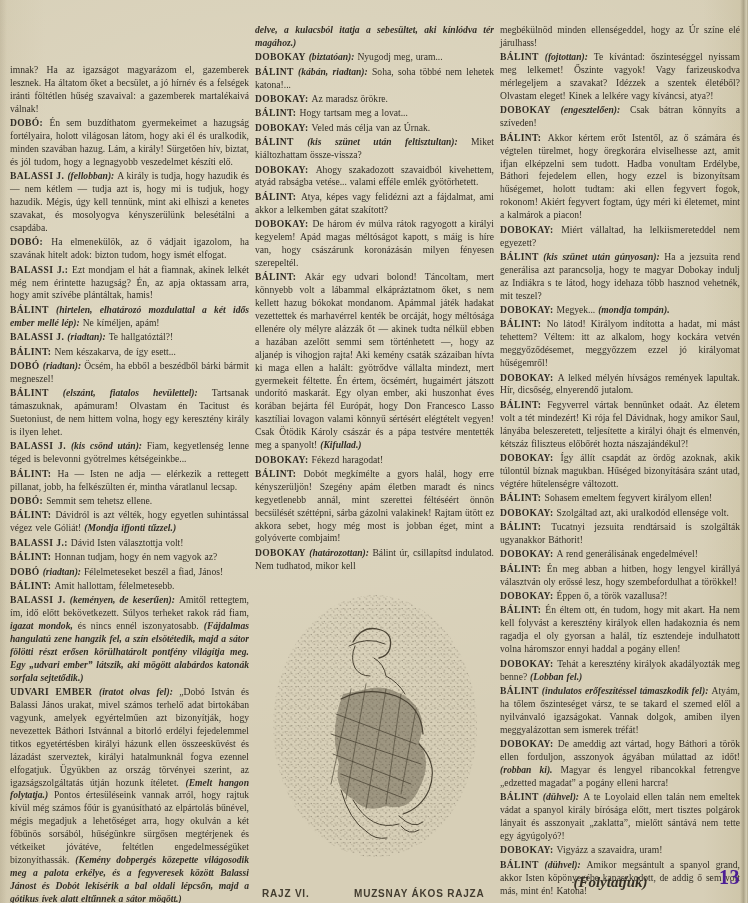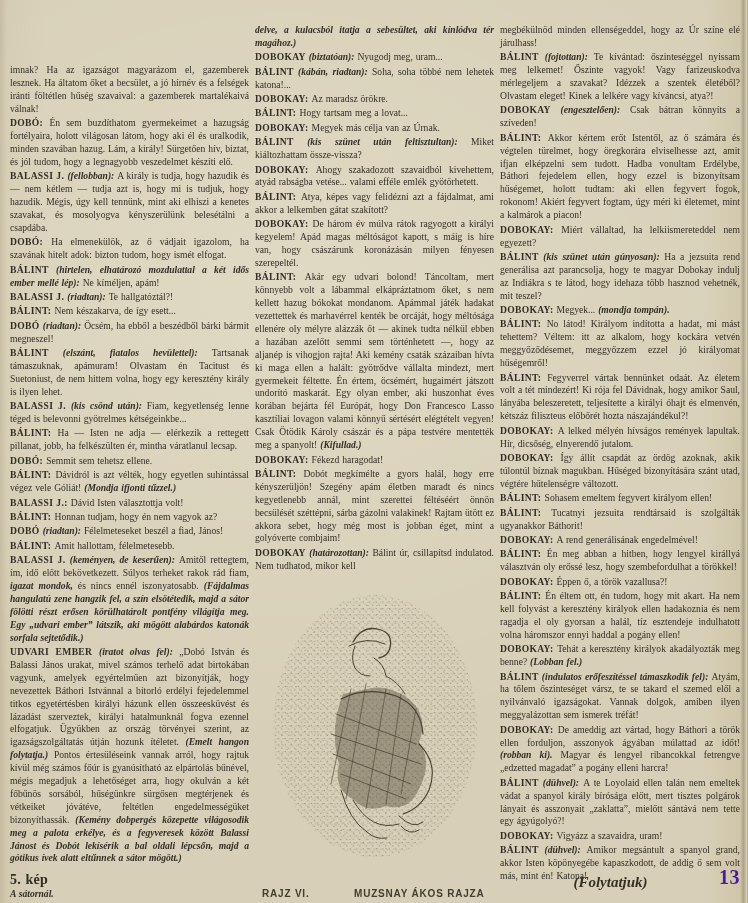--- a/index.html
+++ b/index.html
@@ -54,20 +54,21 @@
 <body>
 
 <div id="edge-left"></div>
 <div id="crease-right"></div>
 
 <div id="col1" class="col">
     <p class="para"><span class="r-n">imnak? Ha az igazságot magyarázom el, gazemberek lesznek. Ha áltatom őket a becsület, a jó hírnév és a felségek iránti föltétlen hűség szavaival: a gazemberek martalékaivá válnak!</span></p>
     <p class="para"><span class="r-b">DOBÓ: </span><span class="r-n">Én sem buzdíthatom gyermekeimet a hazugság fortélyaira, holott világosan látom, hogy aki él és uralkodik, minden szavában hazug. Lám, a király! Sürgetően hív, biztat, és jól tudom, hogy a legnagyobb veszedelmet készíti elő.</span></p>
     <p class="para"><span class="r-b">BALASSI J. </span><span class="r-i">(fellobban): </span><span class="r-n">A király is tudja, hogy hazudik és — nem kétlem — tudja azt is, hogy mi is tudjuk, hogy hazudik. Mégis, úgy kell tennünk, mint aki elhiszi a kenetes szavakat, és mosolyogva kényszerülünk belesétálni a csapdába.</span></p>
     <p class="para"><span class="r-b">DOBÓ: </span><span class="r-n">Ha elmenekülök, az ő vádjait igazolom, ha szavának hitelt adok: bizton tudom, hogy ismét elfogat.</span></p>
+    <p class="para"><span class="r-b">BALASSI J.: </span><span class="r-n">Ezt mondjam el hát a fiamnak, akinek lelkét még nem érintette hazugság? Én, az apja oktassam arra, hogy amit szívébe plántáltak, hamis!</span></p>
     <p class="para"><span class="r-b">BÁLINT </span><span class="r-i">(hirtelen, elhatározó mozdulattal a két idős ember mellé lép): </span><span class="r-n">Ne kíméljen, apám!</span></p>
     <p class="para"><span class="r-b">BALASSI J. </span><span class="r-i">(riadtan): </span><span class="r-n">Te hallgatóztál?!</span></p>
     <p class="para"><span class="r-b">BÁLINT: </span><span class="r-n">Nem készakarva, de így esett...</span></p>
     <p class="para"><span class="r-b">DOBÓ </span><span class="r-i">(riadtan): </span><span class="r-n">Öcsém, ha ebből a beszédből bárki bármit megneszel!</span></p>
     <p class="para"><span class="r-b">BÁLINT </span><span class="r-i">(elszánt, fiatalos hevülettel): </span><span class="r-n">Tartsanak támaszuknak, apámuram! Olvastam én Tacitust és Suetoniust, de nem hittem volna, hogy egy keresztény király is ilyen lehet.</span></p>
     <p class="para"><span class="r-b">BALASSI J. </span><span class="r-i">(kis csönd után): </span><span class="r-n">Fiam, kegyetlenség lenne téged is belevonni gyötrelmes kétségeinkbe...</span></p>
     <p class="para"><span class="r-b">BÁLINT: </span><span class="r-n">Ha — Isten ne adja — elérkezik a rettegett pillanat, jobb, ha felkészülten ér, mintha váratlanul lecsap.</span></p>
     <p class="para"><span class="r-b">DOBÓ: </span><span class="r-n">Semmit sem tehetsz ellene.</span></p>
     <p class="para"><span class="r-b">BÁLINT: </span><span class="r-n">Dávidról is azt vélték, hogy egyetlen suhintással végez vele Góliát! </span><span class="r-i">(Mondja ifjonti tűzzel.)</span></p>
     <p class="para"><span class="r-b">BALASSI J.: </span><span class="r-n">Dávid Isten választottja volt!</span></p>
@@ -79,43 +80,44 @@
     <p class="para kep"><span class="r-b">5. kép</span></p>
     <p class="para setting"><span class="r-i">A sátornál.</span></p>
     <p class="para"><span class="r-i">(A dobolás hirtelen elhallgat, a sátor derengve világosodik, Dobokay, Bálint mellett tér-</span></p>
   </div>
 <div id="col2" class="col">
     <p class="para"><span class="r-i">delve, a kulacsból itatja a sebesültet, aki kínlódva tér magához.)</span></p>
     <p class="para"><span class="r-b">DOBOKAY </span><span class="r-i">(biztatóan): </span><span class="r-n">Nyugodj meg, uram...</span></p>
     <p class="para"><span class="r-b">BÁLINT </span><span class="r-i">(kábán, riadtan): </span><span class="r-n">Soha, soha többé nem lehetek katona!...</span></p>
     <p class="para"><span class="r-b">DOBOKAY: </span><span class="r-n">Az maradsz örökre.</span></p>
     <p class="para"><span class="r-b">BÁLINT: </span><span class="r-n">Hogy tartsam meg a lovat...</span></p>
-    <p class="para"><span class="r-b">DOBOKAY: </span><span class="r-n">Megyek más célja van az Úrnak.</span></p>
+    <p class="para"><span class="r-b">DOBOKAY: </span><span class="r-n">Veled más célja van az Úrnak.</span></p>
     <p class="para"><span class="r-b">BÁLINT </span><span class="r-i">(kis szünet után feltisztultan): </span><span class="r-n">Miket kiáltozhattam össze-vissza?</span></p>
     <p class="para"><span class="r-b">DOBOKAY: </span><span class="r-n">Ahogy szakadozott szavaidból kivehettem, atyád rabságba vetése... valami efféle emlék gyötörhetett.</span></p>
     <p class="para"><span class="r-b">BÁLINT: </span><span class="r-n">Atya, képes vagy felidézni azt a fájdalmat, ami akkor a lelkemben gátat szakított?</span></p>
     <p class="para"><span class="r-b">DOBOKAY: </span><span class="r-n">De három év múlva rátok ragyogott a királyi kegyelem! Apád magas méltóságot kapott, s máig is híre van, hogy császárunk koronázásán milyen fényesen szerepeltél.</span></p>
     <p class="para"><span class="r-b">BÁLINT: </span><span class="r-n">Akár egy udvari bolond! Táncoltam, mert könnyebb volt a lábammal elkápráztatnom őket, s nem kellett hazug bókokat mondanom. Apámmal játék hadakat vezettettek és marhavérrel kenték be orcáját, hogy méltósága ellenére oly mélyre alázzák őt — akinek tudta nélkül ebben a hazában azelőtt semmi sem történhetett —, hogy az aljanép is vihogjon rajta! Aki kemény csaták százaiban hívta ki maga ellen a halált: gyötrődve vállalta mindezt, mert gyermekeit féltette. Én értem, öcsémért, hugaimért játszott undorító maskarát. Egy olyan ember, aki huszonhat éves korában bejárta fél Európát, hogy Don Francesco Lasso kasztíliai lovagon valami könnyű sértésért elégtételt vegyen! Csak Ötödik Károly császár és a pápa testvére mentették meg a spanyolt! </span><span class="r-i">(Kifullad.)</span></p>
     <p class="para"><span class="r-b">DOBOKAY: </span><span class="r-n">Fékezd haragodat!</span></p>
     <p class="para"><span class="r-b">BÁLINT: </span><span class="r-n">Dobót megkímélte a gyors halál, hogy erre kényszerüljön! Szegény apám életben maradt és nincs kegyetlenebb annál, mint szerettei féltéséért önnön becsülését széttépni, sárba gázolni valakinek! Rajtam ütött ez akkora sebet, hogy még most is jobban éget, mint a golyóverte combjaim!</span></p>
     <p class="para"><span class="r-b">DOBOKAY </span><span class="r-i">(határozottan): </span><span class="r-n">Bálint úr, csillapítsd indulatod. Nem tudhatod, mikor kell</span></p>
   </div>
 <div id="col3" class="col">
     <p class="para"><span class="r-n">megbékülnöd minden ellenségeddel, hogy az Úr színe elé járulhass!</span></p>
     <p class="para"><span class="r-b">BÁLINT </span><span class="r-i">(fojtottan): </span><span class="r-n">Te kívántad: őszinteséggel nyissam meg lelkemet! Őszinte vagyok! Vagy farizeuskodva mérlegeljem a szavakat? Idézzek a szentek életéből? Olvastam eleget! Kinek a lelkére vagy kíváncsi, atya?!</span></p>
     <p class="para"><span class="r-b">DOBOKAY </span><span class="r-i">(engesztelően): </span><span class="r-n">Csak bátran könnyíts a szíveden!</span></p>
     <p class="para"><span class="r-b">BÁLINT: </span><span class="r-n">Akkor kértem erőt Istentől, az ő számára és végtelen türelmet, hogy öregkorára elviselhesse azt, amit ifjan elképzelni sem tudott. Hadba vonultam Erdélybe, Báthori fejedelem ellen, hogy ezzel is bizonyítsam hűségemet, holott tudtam: aki ellen fegyvert fogok, rokonom! Akiért fegyvert fogtam, úgy méri ki életemet, mint a kalmárok a piacon!</span></p>
     <p class="para"><span class="r-b">DOBOKAY: </span><span class="r-n">Miért vállaltad, ha lelkiismereteddel nem egyezett?</span></p>
     <p class="para"><span class="r-b">BÁLINT </span><span class="r-i">(kis szünet után gúnyosan): </span><span class="r-n">Ha a jezsuita rend generálisa azt parancsolja, hogy te magyar Dobokay indulj az Indiákra s te látod, hogy idehaza több hasznod vehetnék, mit teszel?</span></p>
     <p class="para"><span class="r-b">DOBOKAY: </span><span class="r-n">Megyek... </span><span class="r-i">(mondja tompán).</span></p>
     <p class="para"><span class="r-b">BÁLINT: </span><span class="r-n">No látod! Királyom indította a hadat, mi mást tehettem? Véltem: itt az alkalom, hogy kockára vetvén meggyőződésemet, meggyőzzem ezzel jó királyomat hűségemről!</span></p>
+    <p class="para"><span class="r-b">DOBOKAY: </span><span class="r-n">A lelked mélyén hívságos remények lapultak. Hír, dicsőség, elnyerendő jutalom.</span></p>
     <p class="para"><span class="r-b">BÁLINT: </span><span class="r-n">Fegyverrel vártak bennünket odaát. Az életem volt a tét mindezért! Ki rója fel Dávidnak, hogy amikor Saul, lányába beleszeretett, teljesítette a királyi óhajt és elmenvén, kétszáz filiszteus előbőrét hozta nászajándékul?!</span></p>
-    <p class="para"><span class="r-b">DOBOKAY: </span><span class="r-n">A lelked mélyén hívságos remények lapultak. Hír, dicsőség, elnyerendő jutalom.</span></p>
     <p class="para"><span class="r-b">DOBOKAY: </span><span class="r-n">Így állít csapdát az ördög azoknak, akik túlontúl bíznak magukban. Hűséged bizonyítására szánt utad, végtére hűtelenségre változott.</span></p>
     <p class="para"><span class="r-b">BÁLINT: </span><span class="r-n">Sohasem emeltem fegyvert királyom ellen!</span></p>
+    <p class="para"><span class="r-b">DOBOKAY: </span><span class="r-n">Szolgáltad azt, aki uralkodód ellensége volt.</span></p>
     <p class="para"><span class="r-b">BÁLINT: </span><span class="r-n">Tucatnyi jezsuita rendtársaid is szolgálták ugyanakkor Báthorit!</span></p>
     <p class="para"><span class="r-b">DOBOKAY: </span><span class="r-n">A rend generálisának engedelmével!</span></p>
     <p class="para"><span class="r-b">BÁLINT: </span><span class="r-n">Én meg abban a hitben, hogy lengyel királlyá választván oly erőssé lesz, hogy szembefordulhat a törökkel!</span></p>
     <p class="para"><span class="r-b">DOBOKAY: </span><span class="r-n">Éppen ő, a török vazallusa?!</span></p>
     <p class="para"><span class="r-b">BÁLINT: </span><span class="r-n">Én éltem ott, én tudom, hogy mit akart. Ha nem kell folyvást a keresztény királyok ellen hadakoznia és nem ragadja el oly gyorsan a halál, tíz esztendeje indulhatott volna háromszor ennyi haddal a pogány ellen!</span></p>
     <p class="para"><span class="r-b">DOBOKAY: </span><span class="r-n">Tehát a keresztény királyok akadályozták meg benne? </span><span class="r-i">(Lobban fel.)</span></p>
     <p class="para"><span class="r-b">BÁLINT </span><span class="r-i">(indulatos erőfeszítéssel támaszkodik fel): </span><span class="r-n">Atyám, ha tőlem őszinteséget vársz, te se takard el szemed elől a nyilvánvaló igazságokat. Vannak dolgok, amiben ilyen meggyalázottan sem ismerek tréfát!</span></p>
     <p class="para"><span class="r-b">DOBOKAY: </span><span class="r-n">De ameddig azt vártad, hogy Báthori a török ellen forduljon, asszonyok ágyában múlattad az időt! </span><span class="r-i">(robban ki). </span><span class="r-n">Magyar és lengyel ribancokkal fetrengve „edzetted magadat” a pogány elleni harcra!</span></p>
     <p class="para"><span class="r-b">BÁLINT </span><span class="r-i">(dühvel): </span><span class="r-n">A te Loyolaid ellen talán nem emeltek vádat a spanyol király bírósága előtt, mert tisztes polgárok lányait és asszonyait „zaklatta”, mielőtt sántává nem tette egy ágyúgolyó?!</span></p>
     <p class="para"><span class="r-b">DOBOKAY: </span><span class="r-n">Vigyázz a szavaidra, uram!</span></p>

